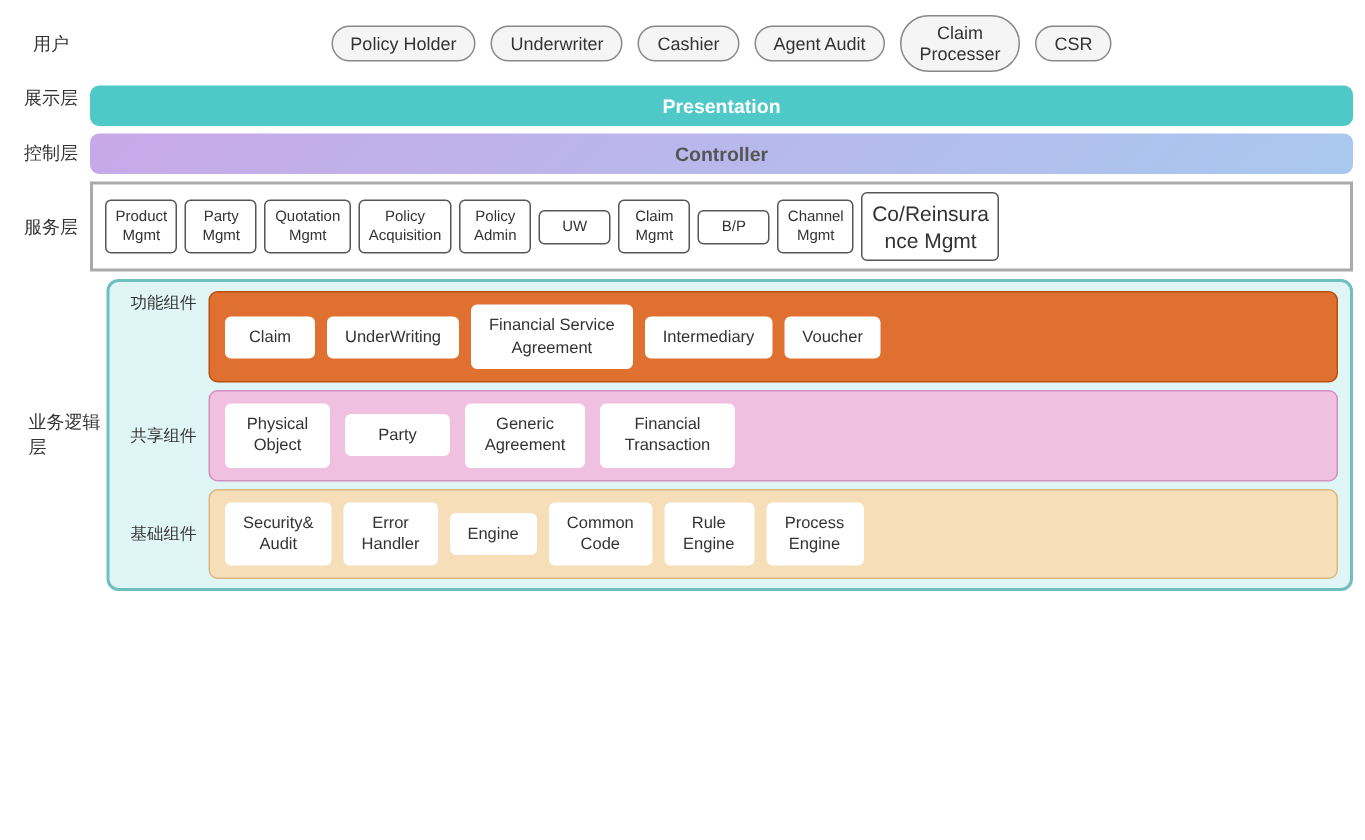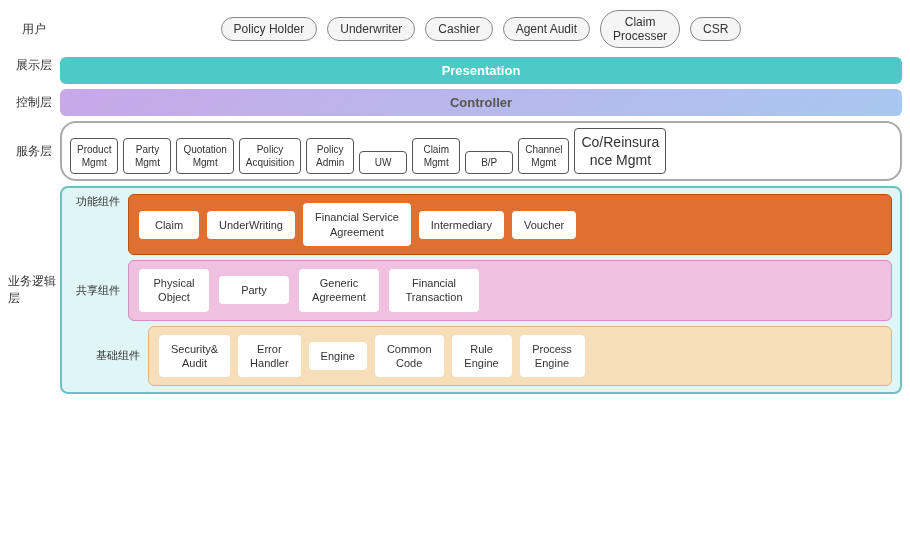--- a/index.html
+++ b/index.html
@@ -46,25 +46,25 @@
       text-align: center;
       padding: 6px;
       font-size: 13px;
       color: #555;
       font-weight: bold;
     }
 
     
     .service-bar {
       border: 2px solid #aaa;
-      border-radius: 16px;
+      border-radius: 0;
       padding: 5px 8px;
       display: flex;
       gap: 5px;
-      align-items: flex-end;
+      align-items: center;
       background: #fff;
     }
     .service-box {
       border: 1px solid #555;
       border-radius: 4px;
       padding: 4px 6px;
       font-size: 10px;
       text-align: center;
       color: #333;
       background: #fff;
@@ -146,21 +146,21 @@
           <div class="service-box">UW</div>
           <div class="service-box">Claim<br>Mgmt</div>
           <div class="service-box">B/P</div>
           <div class="service-box">Channel<br>Mgmt</div>
           <div class="service-box" style="font-size:14px;">Co/Reinsura<br>nce Mgmt</div>
         </div>
       </div>
     </div>
 
     <div style="display:flex; align-items:stretch; gap:0;">
-      <div class="label-cell" style="align-self:center;">业务逻辑层</div>
+      <div class="label-cell" style="align-self:center;margin-left:11px;">业务逻辑层</div>
       <div style="flex:1; border: 2px solid #6ec0c0; border-radius: 8px; background: #e0f5f5; padding: 6px 8px; display:flex; flex-direction:column; gap:5px;">
 
         <div style="display:flex; align-items:flex-start; gap:8px;">
           <div style="width:50px; font-size:11px; color:#333; text-align:right; flex-shrink:0;">功能组件</div>
           <div style="flex:1; background:#e07030; border:1px solid #b85010; border-radius:6px; padding:8px 10px; display:flex; gap:8px; align-items:center;">
             <div class="biz-box" style="min-width:60px;">Claim</div>
             <div class="biz-box" style="min-width:80px;">UnderWriting</div>
             <div class="biz-box" style="min-width:90px;">Financial Service<br>Agreement</div>
             <div class="biz-box" style="min-width:80px;">Intermediary</div>
             <div class="biz-box" style="min-width:60px;">Voucher</div>
@@ -170,21 +170,21 @@
         <div style="display:flex; align-items:center; gap:8px;">
           <div style="width:50px; font-size:11px; color:#333; text-align:right; flex-shrink:0;">共享组件</div>
           <div style="flex:1; background:#f0c0e0; border:1px solid #d090c0; border-radius:6px; padding:8px 10px; display:flex; gap:10px; align-items:center;">
             <div class="biz-box" style="min-width:70px;">Physical<br>Object</div>
             <div class="biz-box" style="min-width:70px;">Party</div>
             <div class="biz-box" style="min-width:80px;">Generic<br>Agreement</div>
             <div class="biz-box" style="min-width:90px;">Financial<br>Transaction</div>
           </div>
         </div>
 
-        <div style="display:flex; align-items:center; gap:8px;margin-left:20px;">
+        <div style="display:flex; align-items:center; gap:8px;">
           <div style="width:50px; font-size:11px; color:#333; text-align:right; flex-shrink:0;">基础组件</div>
           <div style="flex:1; background:#f5deb8; border:1px solid #d8b880; border-radius:6px; padding:8px 10px; display:flex; gap:8px; align-items:center;">
             <div class="biz-box" style="min-width:60px;">Security&amp;<br>Audit</div>
             <div class="biz-box" style="min-width:60px;">Error<br>Handler</div>
             <div class="biz-box" style="min-width:55px;">Engine</div>
             <div class="biz-box" style="min-width:65px;">Common<br>Code</div>
             <div class="biz-box" style="min-width:60px;">Rule<br>Engine</div>
             <div class="biz-box" style="min-width:65px;">Process<br>Engine</div>
           </div>
         </div>

